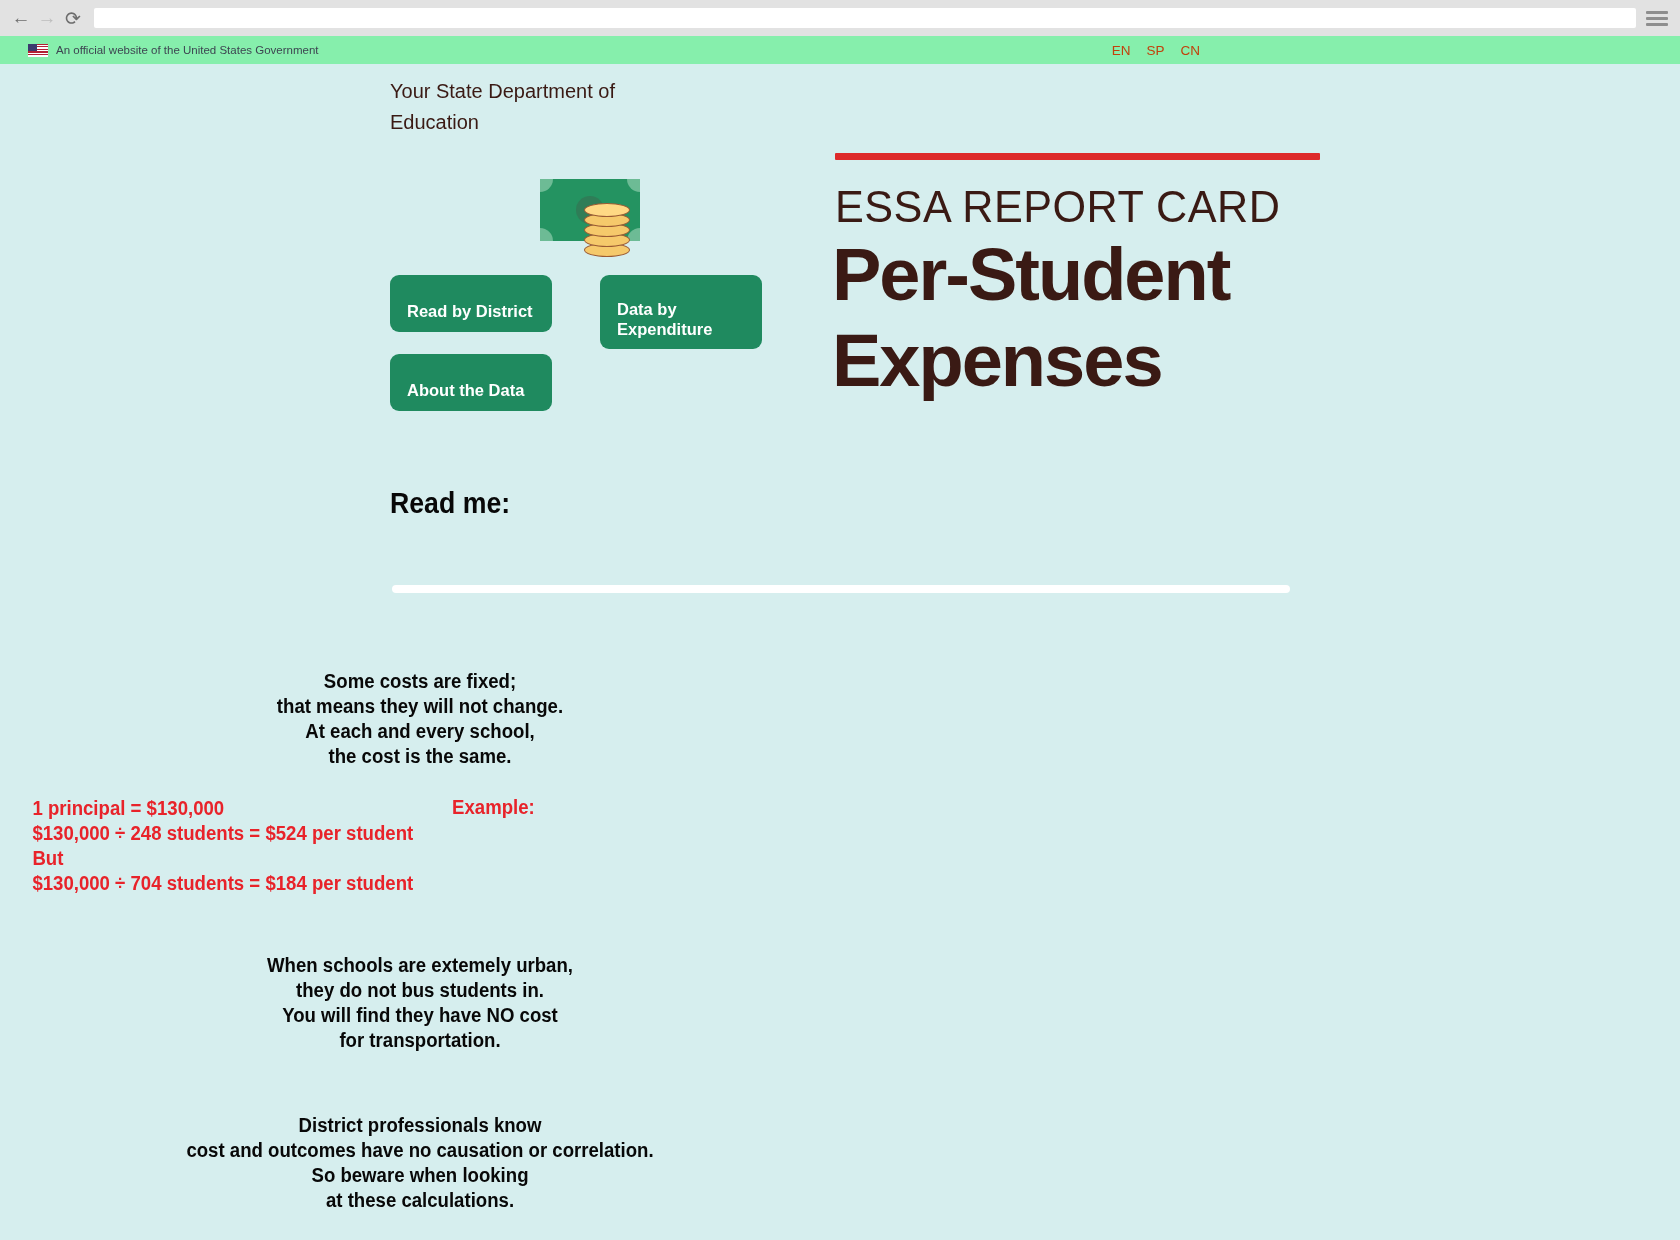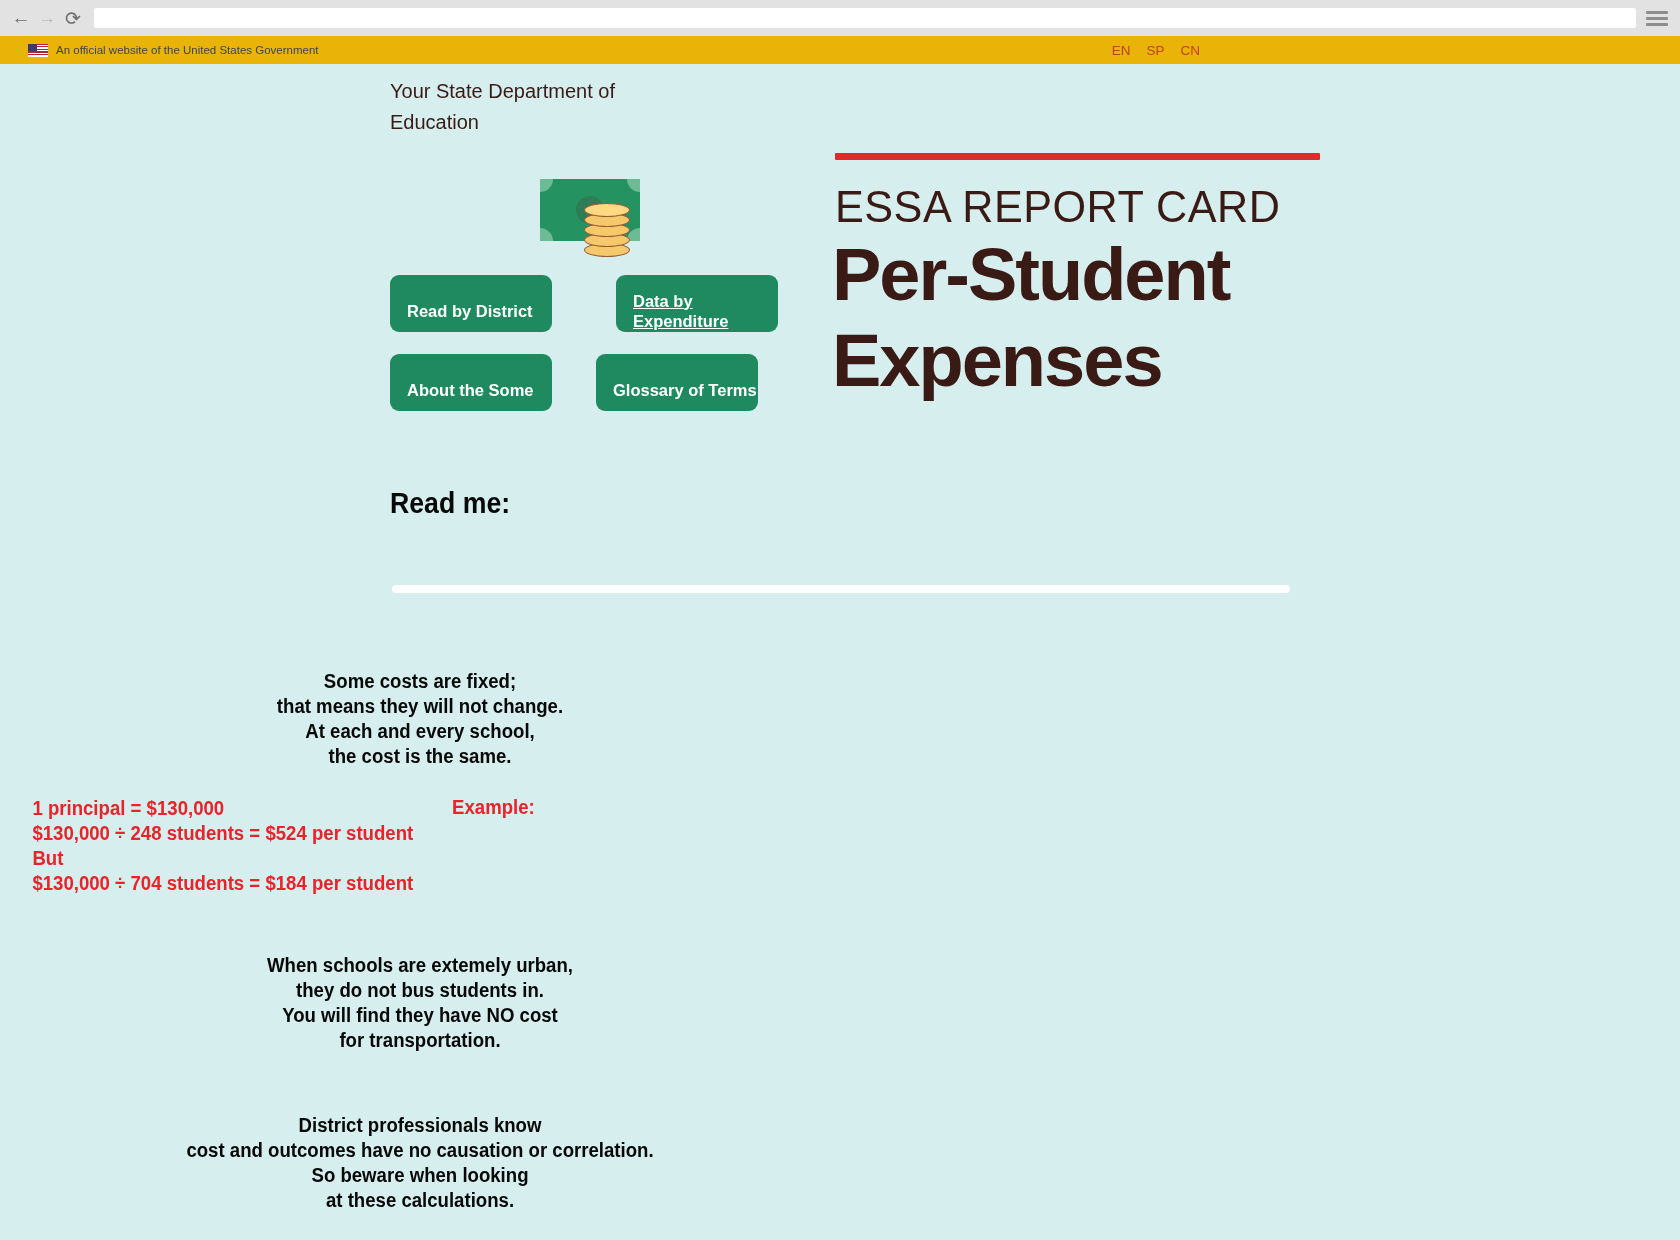--- a/index.html
+++ b/index.html
@@ -44,21 +44,21 @@
     gap: 3px; flex: 0 0 auto; margin-right: 4px;
   }
   #menu-icon span {
     display: block; height: 3px; background: #8e8e8e; border-radius: 1px;
   }
 
   
   #gov-banner {
     position: absolute; top: 36px; left: 0;
     width: 1680px; height: 28px;
-    background: #eab308;
+    background: #86efac;
     display: flex; align-items: center;
   }
   #flag-icon {
     width: 20px; height: 13px;
     margin-left: 28px; margin-right: 8px;
     position: relative; overflow: hidden;
     flex: 0 0 auto;
     background: #ffffff;
   }
   #flag-icon .stripe { position: absolute; left: 0; width: 20px; height: 1.3px; background: #b22234; }
@@ -138,21 +138,21 @@
     font-weight: bold;
     font-size: 16.5px;
     line-height: 20px;
     padding: 14px 0 0 17px;
     border: none;
     text-align: left;
     font-family: "Liberation Sans", sans-serif;
     cursor: pointer;
   }
   #btn-district   { left: 390px; top: 211px; width: 162px; height: 57px; }
-  #btn-expenditure{ left: 616px; top: 211px; width: 162px; height: 57px; text-decoration: underline; }
+  #btn-expenditure{ left: 600px; top: 211px; width: 162px; height: 74px; }
   #btn-about      { left: 390px; top: 290px; width: 162px; height: 57px; }
   #btn-glossary   { left: 596px; top: 290px; width: 162px; height: 57px; }
 
   
   #red-rule {
     position: absolute; left: 835px; top: 89px;
     width: 485px; height: 7px; background: #dd2a2a;
     border-radius: 1px;
   }
   #essa-kicker {
@@ -271,22 +271,21 @@
       <div class="coin" style="top:40px"></div>
       <div class="coin" style="top:30px"></div>
       <div class="coin" style="top:20px"></div>
       <div class="coin" style="top:10px"></div>
       <div class="coin top" style="top:0"></div>
     </div>
   </div>
 
   <button class="green-btn" id="btn-district">Read by District</button>
   <button class="green-btn" id="btn-expenditure">Data by Expenditure</button>
-  <button class="green-btn" id="btn-about">About the Some</button>
-  <button class="green-btn" id="btn-glossary">Glossary of Terms</button>
+  <button class="green-btn" id="btn-about">About the Data</button>
 
   <div id="red-rule"></div>
   <div id="essa-kicker">ESSA REPORT CARD</div>
   <div id="hero-title">
     <span>Per-Student</span>
     <span class="line2">Expenses</span>
   </div>
 
   <div id="read-me-heading">Read me:</div>
   <div id="read-me-rule"></div>

